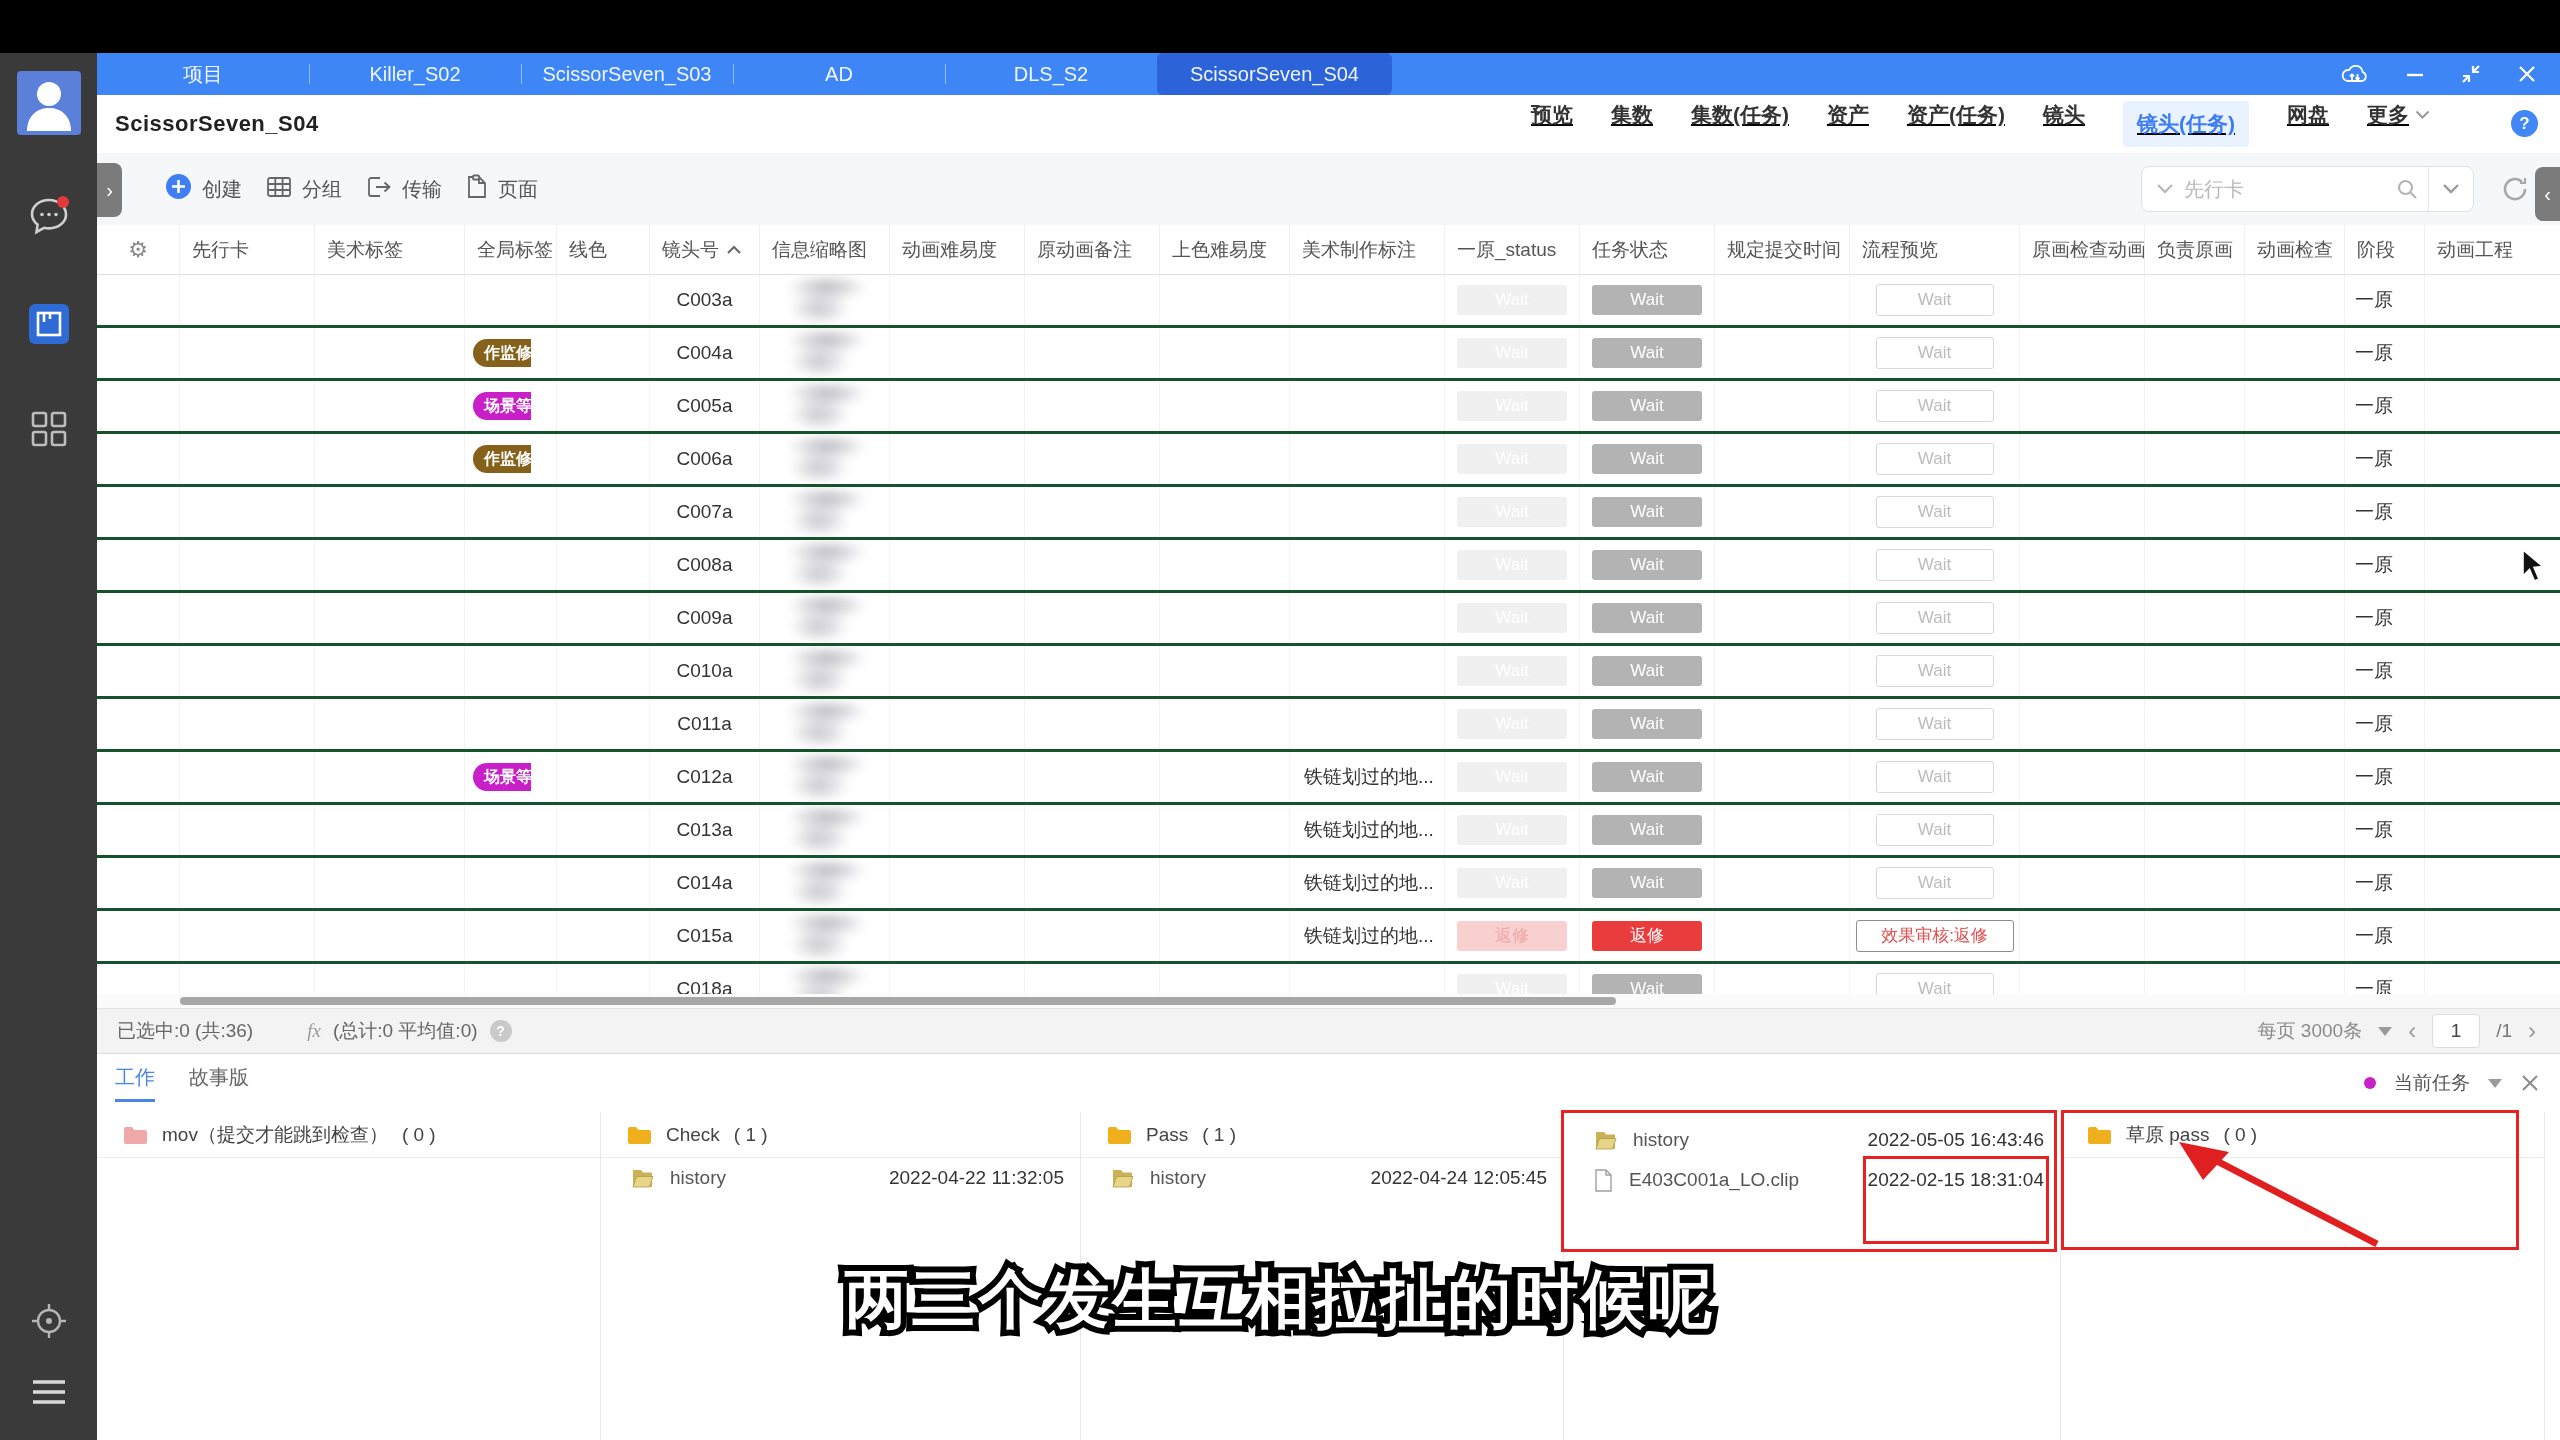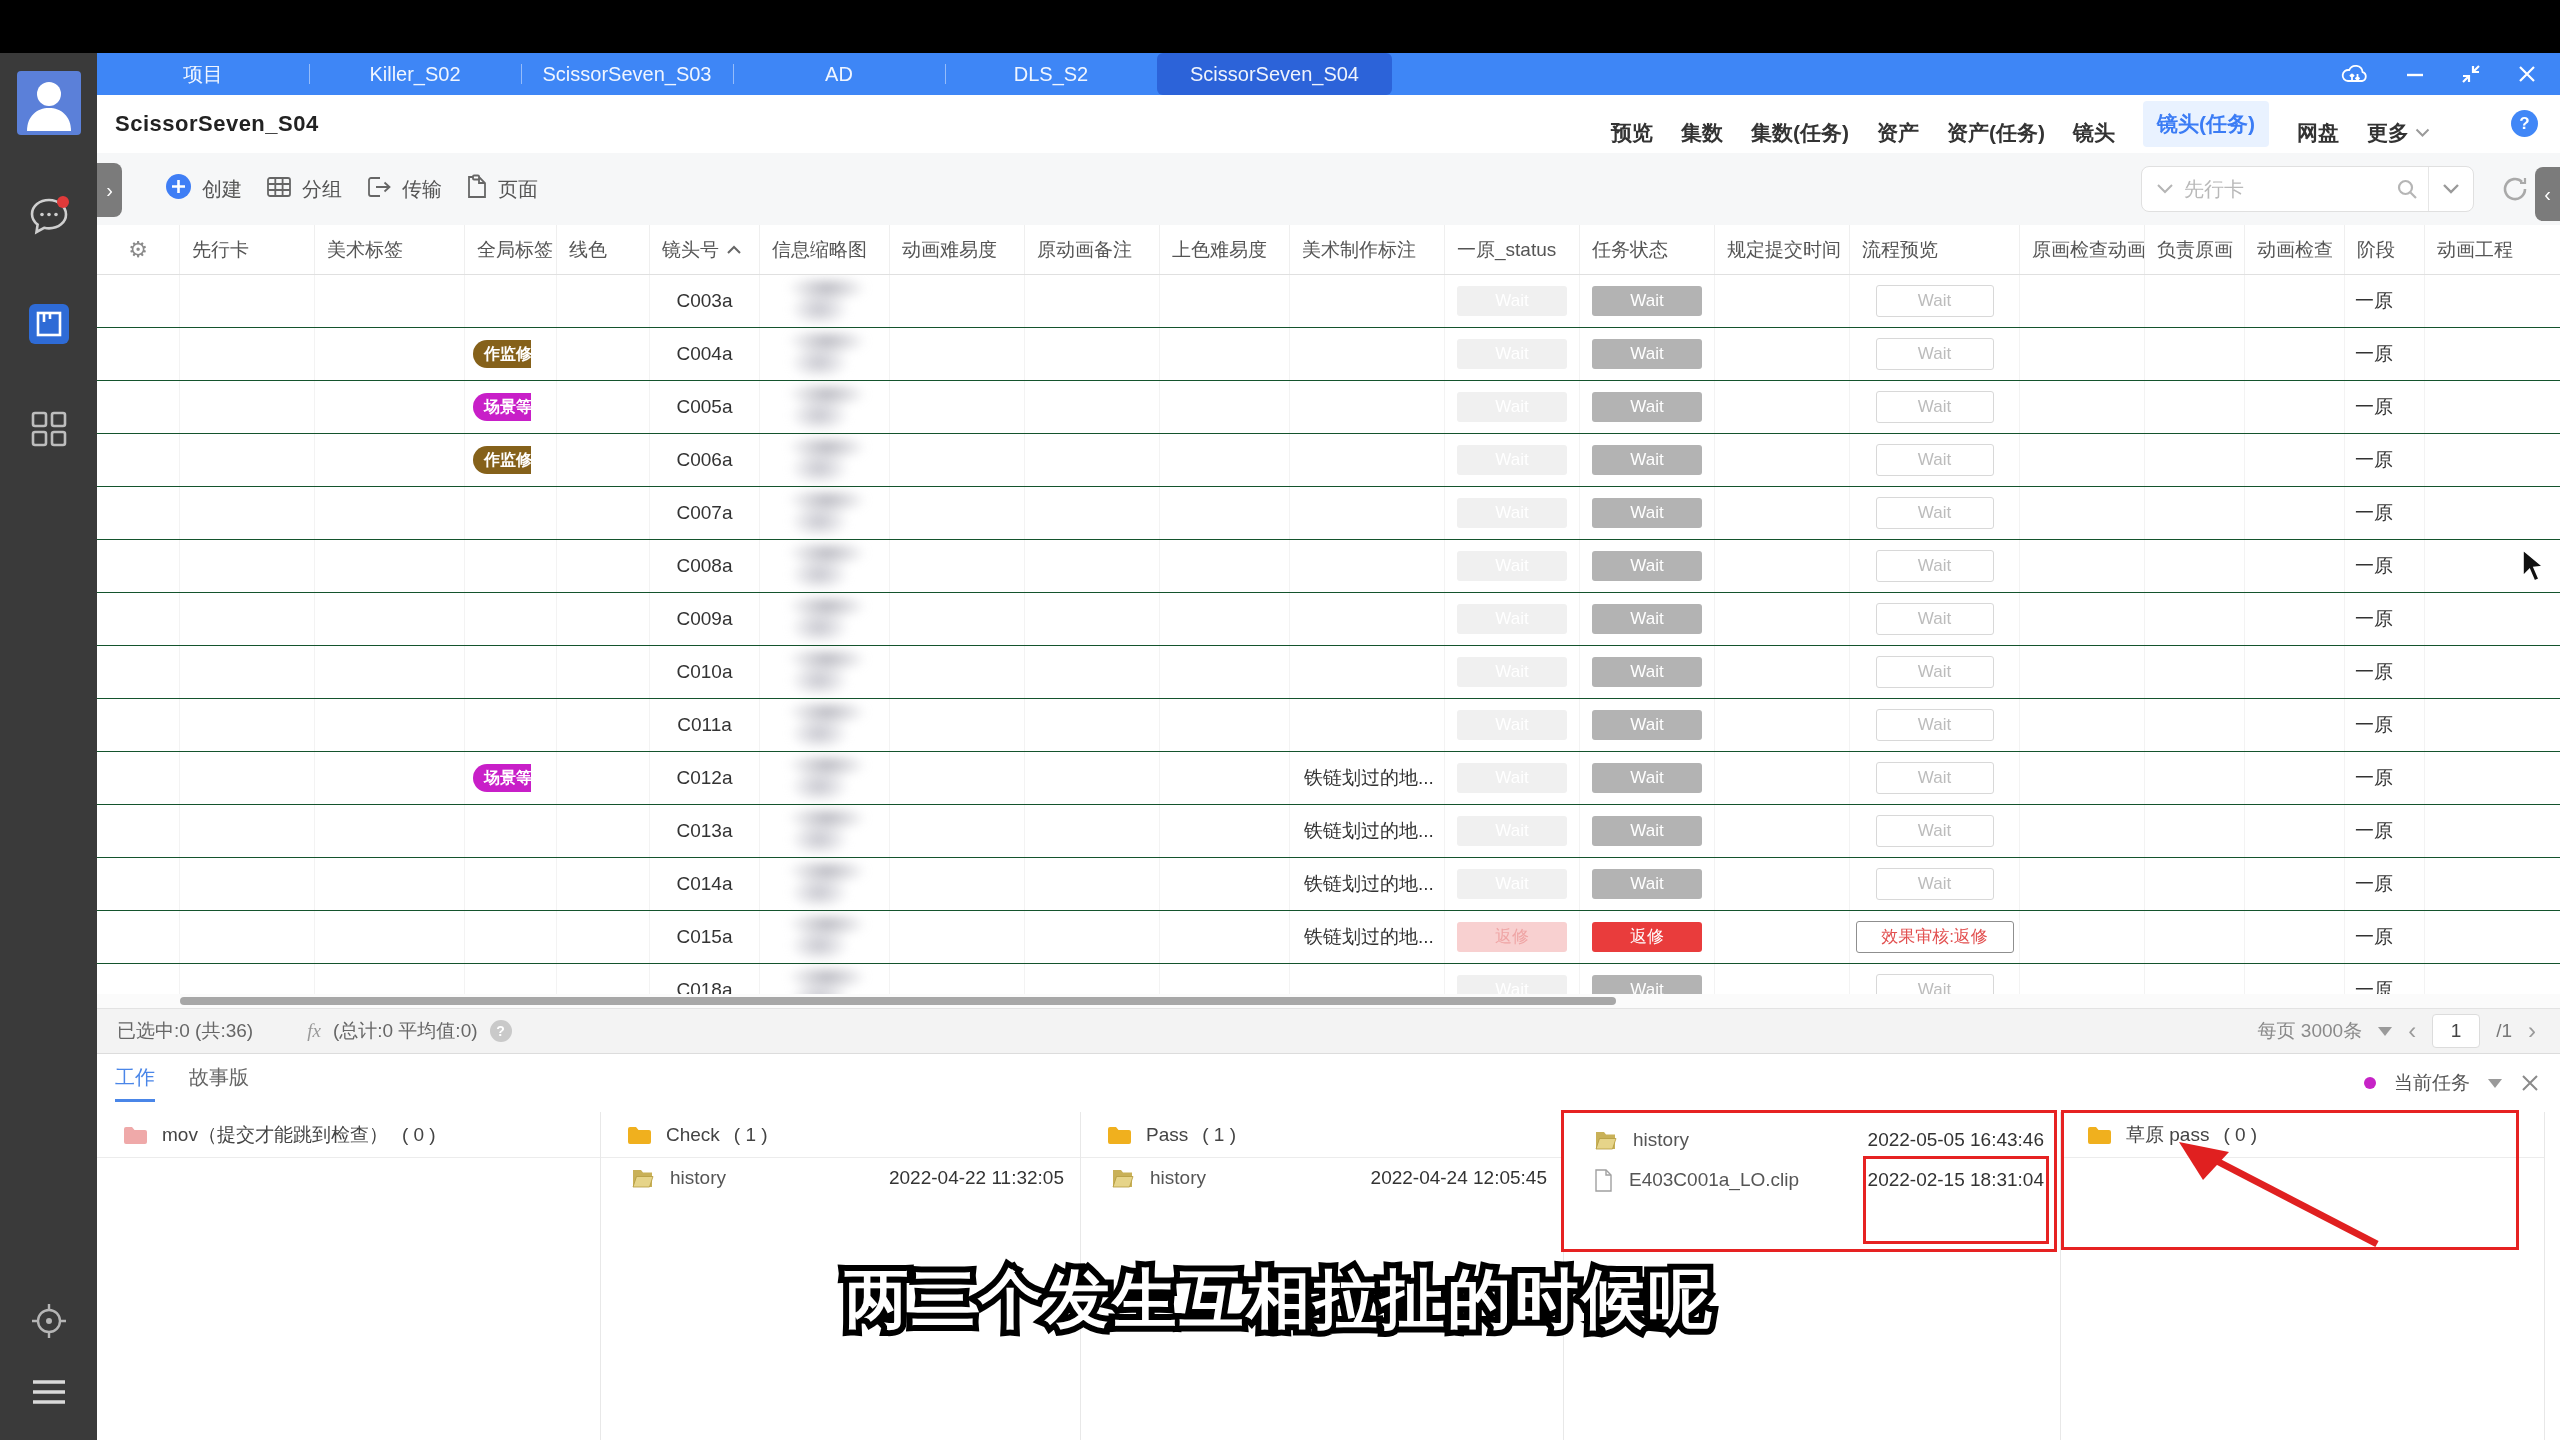--- a/index.html
+++ b/index.html
@@ -15,40 +15,40 @@
   #tabbar{position:absolute;left:97px;right:0;top:53px;height:42px;background:#3e86f6;display:flex;align-items:center;}
   .tablist{display:flex;align-items:center;height:100%;}
   .tab{position:relative;min-width:212px;text-align:center;font-size:20px;color:rgba(255,255,255,.92);height:42px;line-height:42px;cursor:pointer;white-space:nowrap;}
   .tab:not(:first-child)::before{content:'';position:absolute;left:0;top:11px;bottom:11px;width:1px;background:rgba(255,255,255,.45);}
   .tab.active{background:#2c63d9;border-radius:6px;min-width:235px;}
   .tab.active::before{display:none;}
   .winctrl{margin-left:auto;display:flex;align-items:center;gap:34px;padding-right:22px;}
   .winctrl span{color:#fff;display:inline-flex;cursor:pointer;}
   #header{position:absolute;left:97px;right:0;top:95px;height:58px;background:#fff;display:flex;align-items:center;}
   #page-title{font-size:22px;font-weight:700;color:#222;margin-left:18px;letter-spacing:.5px;}
-  #menu{display:flex;align-items:flex-end;gap:28px;margin-left:auto;margin-right:130px;}
+  #menu{display:flex;align-items:flex-start;gap:38px;margin-left:auto;margin-right:130px;text-decoration:underline;}
   .mitem{font-size:21px;font-weight:700;color:#333;cursor:pointer;white-space:nowrap;display:flex;align-items:center;gap:6px;}
   .mitem.active{color:#3b7cf5;background:#e9f2ff;padding:9px 14px;border-radius:4px;}
   .help-circle{position:absolute;right:22px;top:15px;width:27px;height:27px;border-radius:50%;background:#4187f7;color:#fff;font-size:17px;font-weight:700;display:flex;align-items:center;justify-content:center;cursor:pointer;}
   
   #toolbar{position:absolute;left:97px;right:0;top:153px;height:72px;background:#f6f7f8;display:flex;align-items:center;}
   .handle{position:absolute;top:10px;width:25px;height:54px;background:#7b7b7b;color:#fff;display:flex;align-items:center;justify-content:center;font-size:20px;cursor:pointer;z-index:4;}
   .handle.left{left:0;border-radius:0 8px 8px 0;}
   .handle.right{right:0;border-radius:8px 0 0 8px;}
   #toolbar-buttons{display:flex;align-items:center;gap:24px;margin-left:68px;}
   .tbtn{display:flex;align-items:center;gap:10px;font-size:20px;color:#555;cursor:pointer;}
   #search-cluster{margin-left:auto;display:flex;align-items:center;margin-right:30px;gap:26px;}
   .searchbox{width:333px;height:46px;background:#fff;border:1px solid #e0e0e0;border-radius:8px;display:flex;align-items:center;}
   .searchbox .ph{color:#b9b9b9;font-size:20px;margin-left:10px;flex:1;}
   .searchbox .divider{width:1px;height:44px;background:#e6e6e6;margin-left:10px;}
   
   #tablehead{position:absolute;left:97px;right:0;top:225px;height:50px;background:#fff;border-bottom:1px solid #e0e0e0;display:flex;overflow:hidden;}
   .th{display:flex;align-items:center;padding-left:12px;font-size:19px;color:#555;border-right:1px solid #efefef;flex-shrink:0;cursor:pointer;white-space:nowrap;overflow:hidden;}
   #tablebody{position:absolute;left:97px;right:0;top:275px;height:733px;background:#fff;overflow:hidden;}
-  .tr{display:flex;height:53px;border-bottom:1px solid #14532d;cursor:pointer;}
+  .tr{display:flex;height:53px;border-bottom:3px solid #14532d;cursor:pointer;}
   .td{display:flex;align-items:center;justify-content:center;border-right:1px solid #f3f3f3;flex-shrink:0;font-size:19px;color:#333;overflow:hidden;white-space:nowrap;}
   .td.left{justify-content:flex-start;padding-left:14px;}
   .tag{display:inline-block;height:28px;line-height:28px;color:#fff;font-weight:700;font-size:16px;padding-left:11px;border-radius:14px 0 0 14px;width:58px;overflow:hidden;}
   .badge{display:inline-block;min-width:110px;height:30px;line-height:30px;text-align:center;border-radius:3px;font-size:17px;cursor:pointer;}
   .b-light{background:#f0f0f0;color:#fff;}
   .b-pink{background:#f8d0d0;color:#efa5a5;}
   .b-mid{background:#b3b3b3;color:#fff;}
   .b-red{background:#e93c3c;color:#fff;}
   .b-outline{background:#fff;border:1px solid #d8d8d8;color:#bcbcbc;min-width:118px;height:32px;line-height:30px;}
   .b-outline-red{background:#fff;border:1px solid #8f8f8f;color:#e25050;min-width:158px;height:32px;line-height:30px;}

